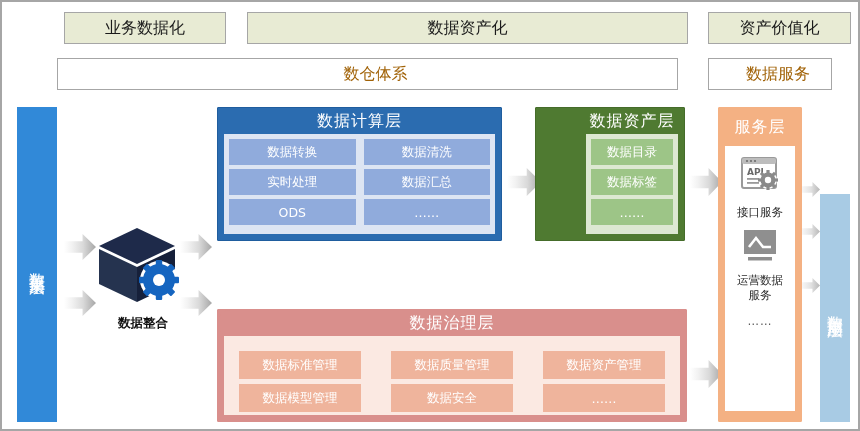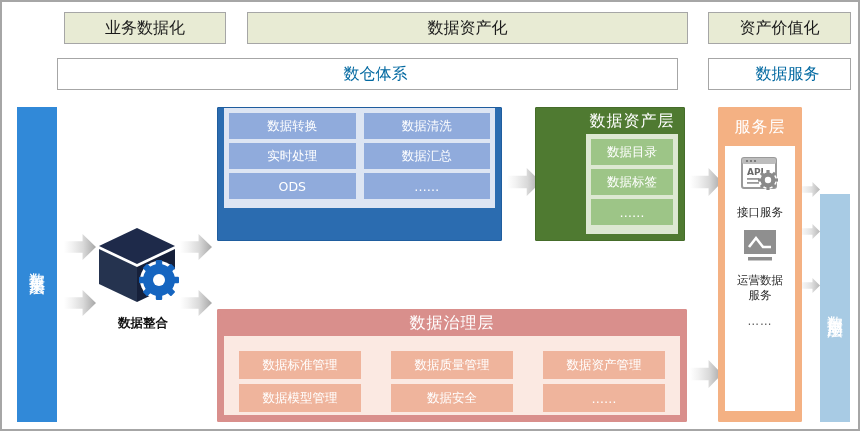--- a/index.html
+++ b/index.html
@@ -22,21 +22,21 @@
   
   .phase{
     background:#e8ebd4;
     border:1px solid #a6a6a6;
     color:#1a1a1a;
     font-size:16px;
   }
   .whitebox{
     background:#ffffff;
     border:1px solid #a6a6a6;
-    color:#0369a1;
+    color:#a16207;
     font-size:16px;
     padding-left:16px;
   }
 
   
   .vbar{
     writing-mode:vertical-rl;
     text-orientation:upright;
     letter-spacing:2px;
     color:#ffffff;
@@ -100,21 +100,21 @@
 <div id="canvas">
 
   <div class="abs ctr phase" style="left:62px;top:10px;width:162px;height:32px;">业务数据化</div>
 
   <div class="abs ctr phase" style="left:245px;top:10px;width:441px;height:32px;">数据资产化</div>
 
   <div class="abs ctr phase" style="left:706px;top:10px;width:143px;height:32px;">资产价值化</div>
 
   <div class="abs ctr whitebox" style="left:55px;top:56px;width:621px;height:32px;">数仓体系</div>
 
-  <div class="abs ctr whitebox" style="left:706px;top:56px;width:143px;height:32px;">数据服务</div>
+  <div class="abs ctr whitebox" style="left:706px;top:56px;width:124px;height:32px;">数据服务</div>
 
   <div class="abs ctr vbar vbar-left" style="left:15px;top:105px;width:40px;height:315px;">数据采集层</div>
 
   <div class="abs arrow" style="left:62px;top:232px;width:32px;height:26px;"></div>
   <div class="abs arrow" style="left:62px;top:288px;width:32px;height:26px;"></div>
 
   <div class="abs" style="left:95px;top:222px;width:92px;height:80px;">
     <svg width="92" height="80" viewBox="0 0 92 80">
 
       <polygon points="40,4 78,22 40,40 2,22" fill="#1e2a4a"></polygon>
@@ -140,20 +140,21 @@
       </g>
     </svg>
   </div>
 
   <div class="abs ctr integ-label" style="left:88px;top:312px;width:106px;height:18px;">数据整合</div>
 
   <div class="abs arrow" style="left:178px;top:232px;width:32px;height:26px;"></div>
   <div class="abs arrow" style="left:178px;top:288px;width:32px;height:26px;"></div>
 
   <div class="abs panel compute" style="left:215px;top:105px;width:285px;height:134px;">
+    <div class="ctr panel-head" style="height:26px;">数据计算层</div>
     <div class="compute-body" style="margin:0 6px 6px 6px;height:100px;padding:5px;box-sizing:border-box;">
       <div style="display:grid;grid-template-columns:1fr 1fr;grid-template-rows:repeat(3,26px);gap:4px 8px;height:100%;">
         <div class="ctr chip-blue">数据转换</div>
         <div class="ctr chip-blue">数据清洗</div>
         <div class="ctr chip-blue">实时处理</div>
         <div class="ctr chip-blue">数据汇总</div>
         <div class="ctr chip-blue">ODS</div>
         <div class="ctr chip-blue">……</div>
       </div>
     </div>

